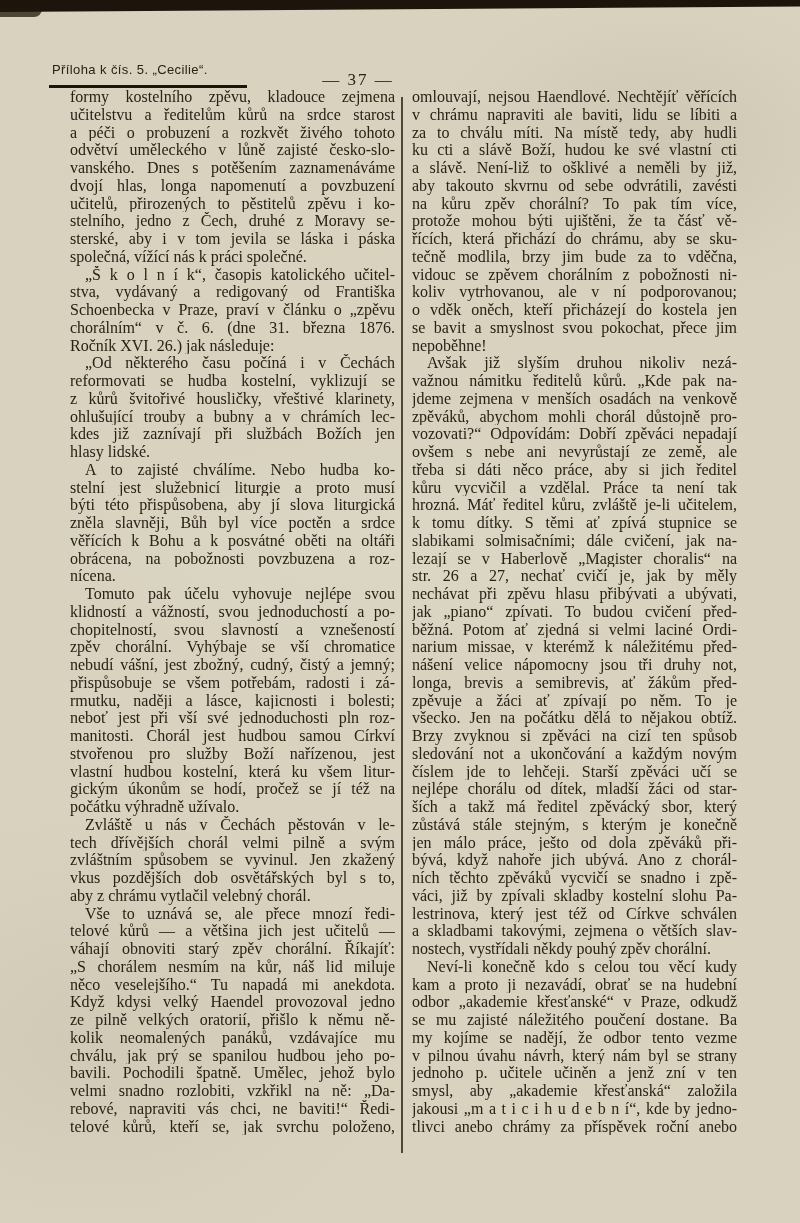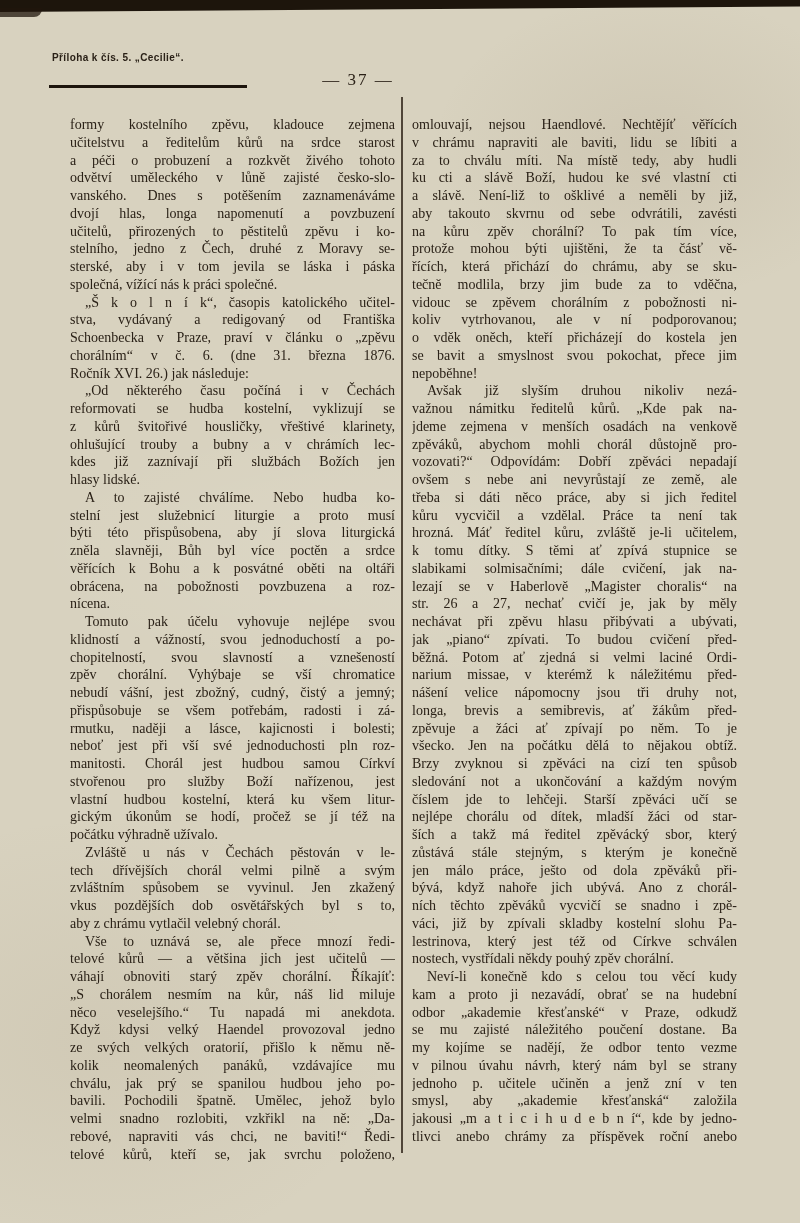--- a/index.html
+++ b/index.html
@@ -22,43 +22,43 @@
     background: var(--rule, #1d150c);
     clip-path: polygon(0 0, 100% 0, 100% 55%, 0 100%);
   }
   .scan-edge-corner {
     position: absolute; top: 8px; left: 0;
     width: 42px; height: 9px;
     background: rgba(32,22,12,0.75);
     border-radius: 0 0 8px 0;
   }
   .masthead {
-    position: absolute; left: 52px; top: 52px;
+    position: absolute; left: 52px; top: 62px;
     font-family: "Liberation Sans", "DejaVu Sans", sans-serif;
-    font-weight: 700; font-size: 10px; letter-spacing: 0.4px;
+    font-weight: 400; font-size: 13px; letter-spacing: 0.4px;
     white-space: nowrap;
   }
   .masthead-rule {
     position: absolute; left: 49px; top: 85px;
     width: 198px; height: 3px;
     background: var(--rule, #1d150c);
   }
   .page-number {
     position: absolute; left: 310px; top: 70px; width: 96px;
     text-align: center; font-size: 17px; letter-spacing: 2px;
     white-space: nowrap;
   }
   .column-divider {
     position: absolute; left: 401px; top: 97px;
     width: 2px; height: 1056px;
     background: rgba(55,45,32,0.85);
   }
   .col {
-    position: absolute; top: 116px;
-    font-size: 14px; line-height: 17.75px;
+    position: absolute; top: 88px;
+    font-size: 16px; line-height: 17.75px;
   }
   .col-left  { left: 70px;  width: 325px; }
   .col-right { left: 412px; width: 325px; }
   .line {
     height: 17.75px; overflow: hidden;
     text-align: justify;
     text-align-last: justify;
     white-space: normal;
   }
   .line.indent { padding-left: 15px; }
@@ -120,21 +120,21 @@
       <div class="line">tech dřívějších chorál velmi pilně a svým</div>
       <div class="line">zvláštním spůsobem se vyvinul. Jen zkažený</div>
       <div class="line">vkus pozdějších dob osvětářských byl s to,</div>
       <div class="line para-end">aby z chrámu vytlačil velebný chorál.</div>
       <div class="line indent">Vše to uznává se, ale přece mnozí ředi-</div>
       <div class="line">telové kůrů — a většina jich jest učitelů —</div>
       <div class="line">váhají obnoviti starý zpěv chorální. Říkajíť:</div>
       <div class="line">„S chorálem nesmím na kůr, náš lid miluje</div>
       <div class="line">něco veselejšího.“ Tu napadá mi anekdota.</div>
       <div class="line">Když kdysi velký Haendel provozoval jedno</div>
-      <div class="line">ze svých velkých oratorií, přišlo k němu ně-</div>
+      <div class="line">ze pilně velkých oratorií, přišlo k němu ně-</div>
       <div class="line">kolik neomalených panáků, vzdávajíce mu</div>
       <div class="line">chválu, jak prý se spanilou hudbou jeho po-</div>
       <div class="line">bavili. Pochodili špatně. Umělec, jehož bylo</div>
       <div class="line">velmi snadno rozlobiti, vzkřikl na ně: „Da-</div>
       <div class="line">rebové, napraviti vás chci, ne baviti!“ Ředi-</div>
       <div class="line">telové kůrů, kteří se, jak svrchu položeno,</div>
     </div>
   <div class="col col-right">
       <div class="line">omlouvají, nejsou Haendlové. Nechtějíť věřících</div>
       <div class="line">v chrámu napraviti ale baviti, lidu se líbiti a</div>
@@ -176,20 +176,21 @@
       <div class="line">sledování not a ukončování a každým novým</div>
       <div class="line">číslem jde to lehčeji. Starší zpěváci učí se</div>
       <div class="line">nejlépe chorálu od dítek, mladší žáci od star-</div>
       <div class="line">ších a takž má ředitel zpěvácký sbor, který</div>
       <div class="line">zůstává stále stejným, s kterým je konečně</div>
       <div class="line">jen málo práce, ješto od dola zpěváků při-</div>
       <div class="line">bývá, když nahoře jich ubývá. Ano z chorál-</div>
       <div class="line">ních těchto zpěváků vycvičí se snadno i zpě-</div>
       <div class="line">váci, již by zpívali skladby kostelní slohu Pa-</div>
       <div class="line">lestrinova, který jest též od Církve schválen</div>
+      <div class="line">a skladbami takovými, zejmena o větších slav-</div>
       <div class="line para-end">nostech, vystřídali někdy pouhý zpěv chorální.</div>
       <div class="line indent">Neví-li konečně kdo s celou tou věcí kudy</div>
       <div class="line">kam a proto ji nezavádí, obrať se na hudební</div>
       <div class="line">odbor „akademie křesťanské“ v Praze, odkudž</div>
       <div class="line">se mu zajisté náležitého poučení dostane. Ba</div>
       <div class="line">my kojíme se nadějí, že odbor tento vezme</div>
       <div class="line">v pilnou úvahu návrh, který nám byl se strany</div>
       <div class="line">jednoho p. učitele učiněn a jenž zní v ten</div>
       <div class="line">smysl, aby „akademie křesťanská“ založila</div>
       <div class="line">jakousi „m a t i c i   h u d e b n í“, kde by jedno-</div>

